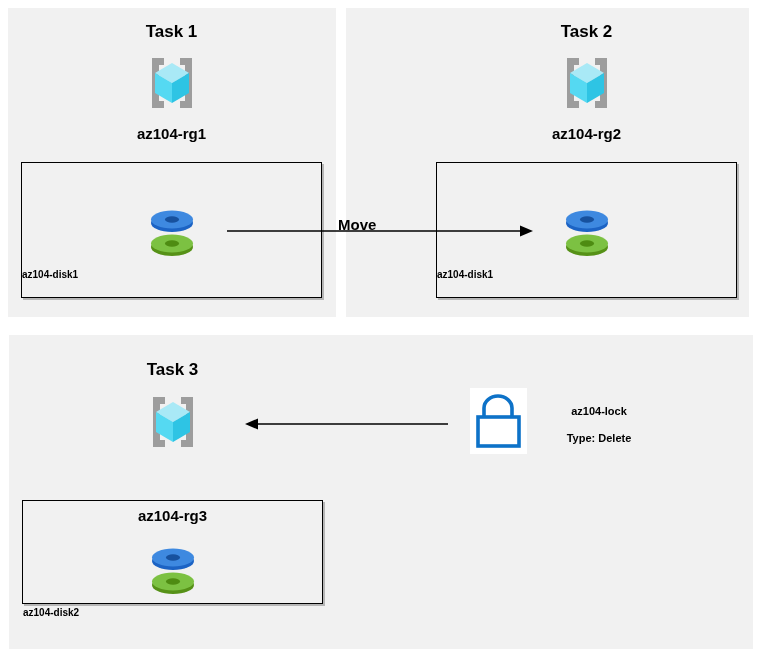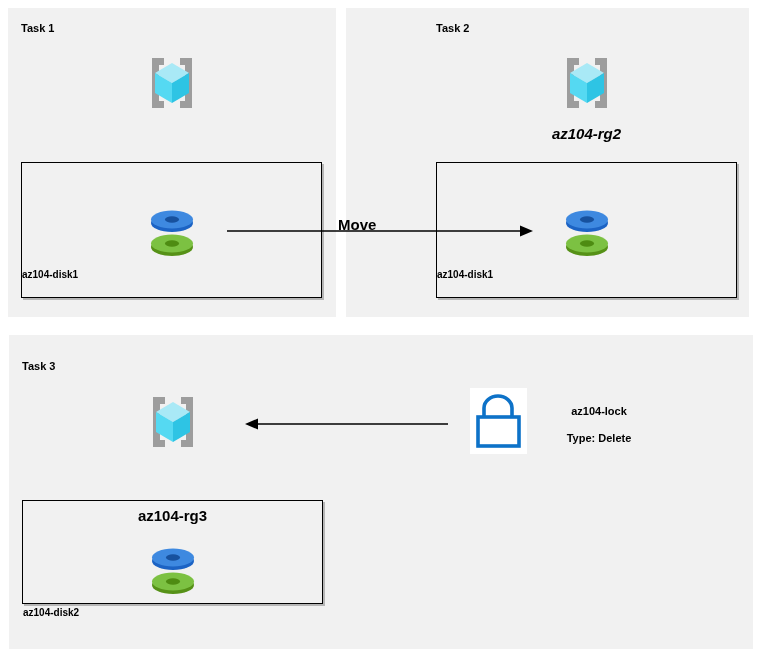--- a/index.html
+++ b/index.html
@@ -14,21 +14,21 @@
   }
   .panel {
     position: absolute;
     background: var(--panel-bg, #f1f1f1);
   }
   #panel1 { left: 8px;   top: 8px;   width: 328px; height: 309px; }
   #panel2 { left: 346px; top: 8px;   width: 403px; height: 309px; }
   #panel3 { left: 9px;   top: 335px; width: 744px; height: 314px; }
 
   .col { position: absolute; top: 0; height: 100%; }
-  .task-title { position: absolute; left: 0; width: 100%; text-align: left; font-size: 11px; }
+  .task-title { position: absolute; left: 0; width: 100%; text-align: center; font-size: 17px; }
   .rg-icon    { position: absolute; left: 50%; transform: translateX(-50%); width: 60px; height: 56px; }
   .rg-label   { position: absolute; left: 0; width: 100%; text-align: center; font-size: 15px; }
   .disk-box   {
     position: absolute; left: 0; width: 100%;
     border: 1.5px solid #000;
     box-sizing: border-box;
     box-shadow: 2px 2px 0 0 rgba(110,110,110,0.45);
   }
   .disk-icon  { position: absolute; left: 50%; transform: translateX(-50%); top: 43px; width: 57px; height: 51px; }
   .disk-label { position: absolute; left: 0; width: 100%; text-align: left; font-size: 10px; top: 106px; }
@@ -60,20 +60,21 @@
     <div class="task-title" style="top:14px;">Task 1</div>
     <div class="rg-icon" style="top:47px;">
       <svg viewBox="0 0 60 56" width="60" height="56" aria-hidden="true">
         <path d="M10 3 h12 v7 h-5 v36 h5 v7 h-12 z" style="fill:var(--bracket-gray)"></path>
         <path d="M50 3 h-12 v7 h5 v36 h-5 v7 h12 z" style="fill:var(--bracket-gray)"></path>
         <polygon points="30,8 47,18 30,28 13,18" style="fill:var(--cube-top)"></polygon>
         <polygon points="13,18 30,28 30,48 13,38" style="fill:var(--cube-left)"></polygon>
         <polygon points="30,28 47,18 47,38 30,48" style="fill:var(--cube-right)"></polygon>
       </svg>
     </div>
+    <div class="rg-label" style="top:117px;">az104-rg1</div>
     <div class="disk-box" style="top:154px; height:136px;">
       <div class="disk-icon">
         <svg viewBox="0 0 57 51" width="57" height="51" aria-hidden="true">
           <ellipse cx="28.5" cy="41" rx="21" ry="9" style="fill:var(--disk-green-side)"></ellipse>
           <ellipse cx="28.5" cy="37.5" rx="21" ry="9" style="fill:var(--disk-green-top)"></ellipse>
           <ellipse cx="28.5" cy="37.5" rx="7" ry="3.2" style="fill:var(--disk-green-hole)"></ellipse>
           <ellipse cx="28.5" cy="17" rx="21" ry="9" style="fill:var(--disk-blue-side)"></ellipse>
           <ellipse cx="28.5" cy="13.5" rx="21" ry="9" style="fill:var(--disk-blue-top)"></ellipse>
           <ellipse cx="28.5" cy="13.5" rx="7" ry="3.2" style="fill:var(--disk-blue-hole)"></ellipse>
         </svg>
@@ -88,21 +89,21 @@
     <div class="task-title" style="top:14px;">Task 2</div>
     <div class="rg-icon" style="top:47px;">
       <svg viewBox="0 0 60 56" width="60" height="56" aria-hidden="true">
         <path d="M10 3 h12 v7 h-5 v36 h5 v7 h-12 z" style="fill:var(--bracket-gray)"></path>
         <path d="M50 3 h-12 v7 h5 v36 h-5 v7 h12 z" style="fill:var(--bracket-gray)"></path>
         <polygon points="30,8 47,18 30,28 13,18" style="fill:var(--cube-top)"></polygon>
         <polygon points="13,18 30,28 30,48 13,38" style="fill:var(--cube-left)"></polygon>
         <polygon points="30,28 47,18 47,38 30,48" style="fill:var(--cube-right)"></polygon>
       </svg>
     </div>
-    <div class="rg-label" style="top:117px;font-style:italic;">az104-rg2</div>
+    <div class="rg-label" style="top:117px;">az104-rg2</div>
     <div class="disk-box" style="top:154px; height:136px;">
       <div class="disk-icon">
         <svg viewBox="0 0 57 51" width="57" height="51" aria-hidden="true">
           <ellipse cx="28.5" cy="41" rx="21" ry="9" style="fill:var(--disk-green-side)"></ellipse>
           <ellipse cx="28.5" cy="37.5" rx="21" ry="9" style="fill:var(--disk-green-top)"></ellipse>
           <ellipse cx="28.5" cy="37.5" rx="7" ry="3.2" style="fill:var(--disk-green-hole)"></ellipse>
           <ellipse cx="28.5" cy="17" rx="21" ry="9" style="fill:var(--disk-blue-side)"></ellipse>
           <ellipse cx="28.5" cy="13.5" rx="21" ry="9" style="fill:var(--disk-blue-top)"></ellipse>
           <ellipse cx="28.5" cy="13.5" rx="7" ry="3.2" style="fill:var(--disk-blue-hole)"></ellipse>
         </svg>

